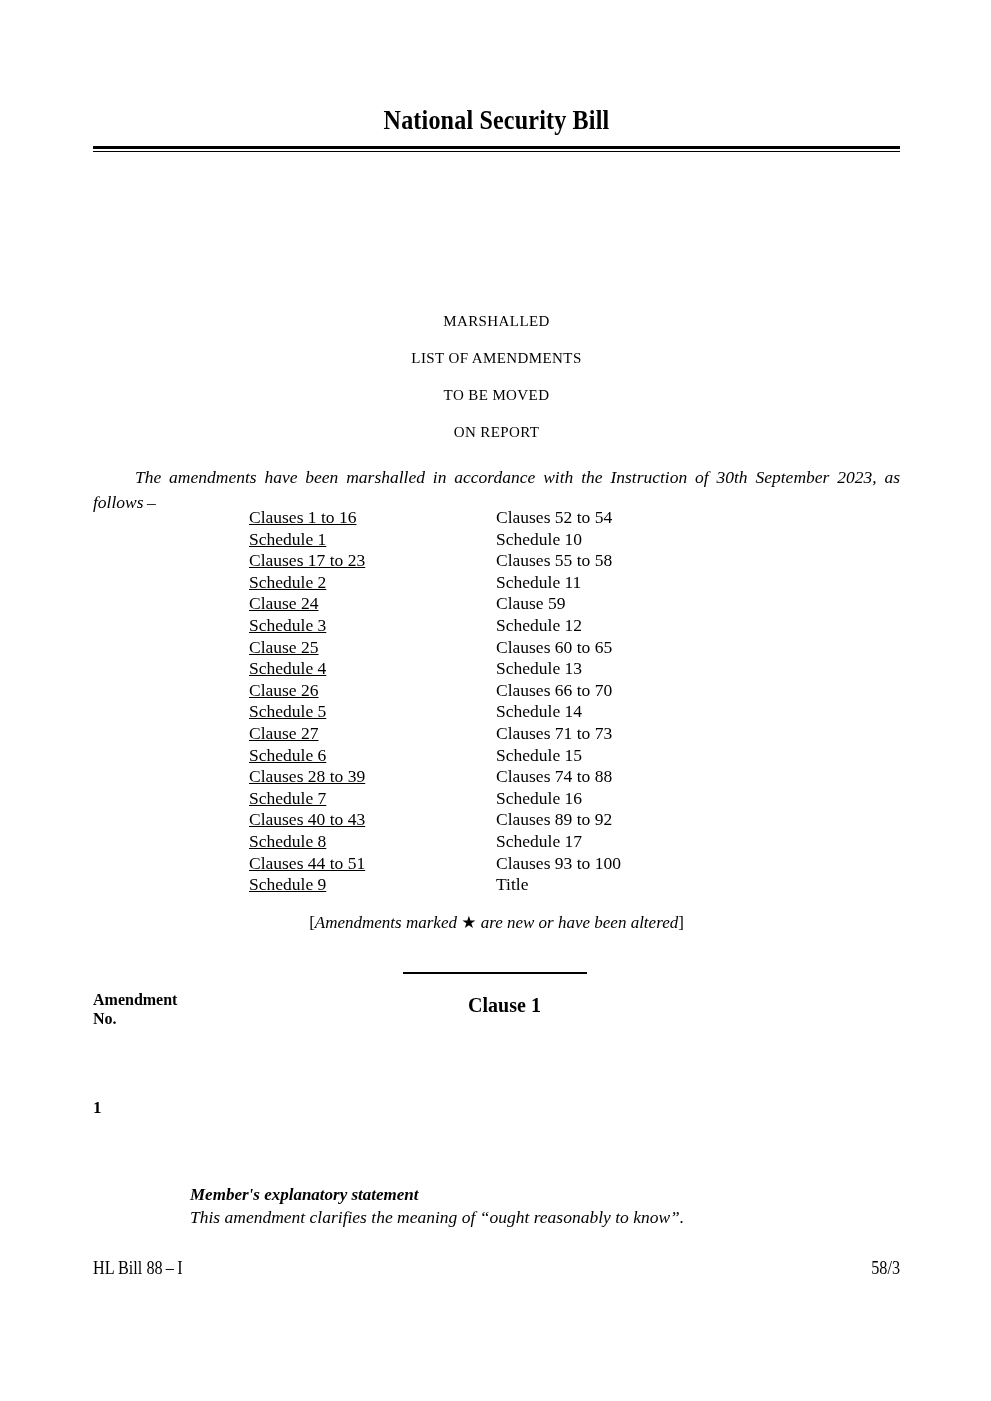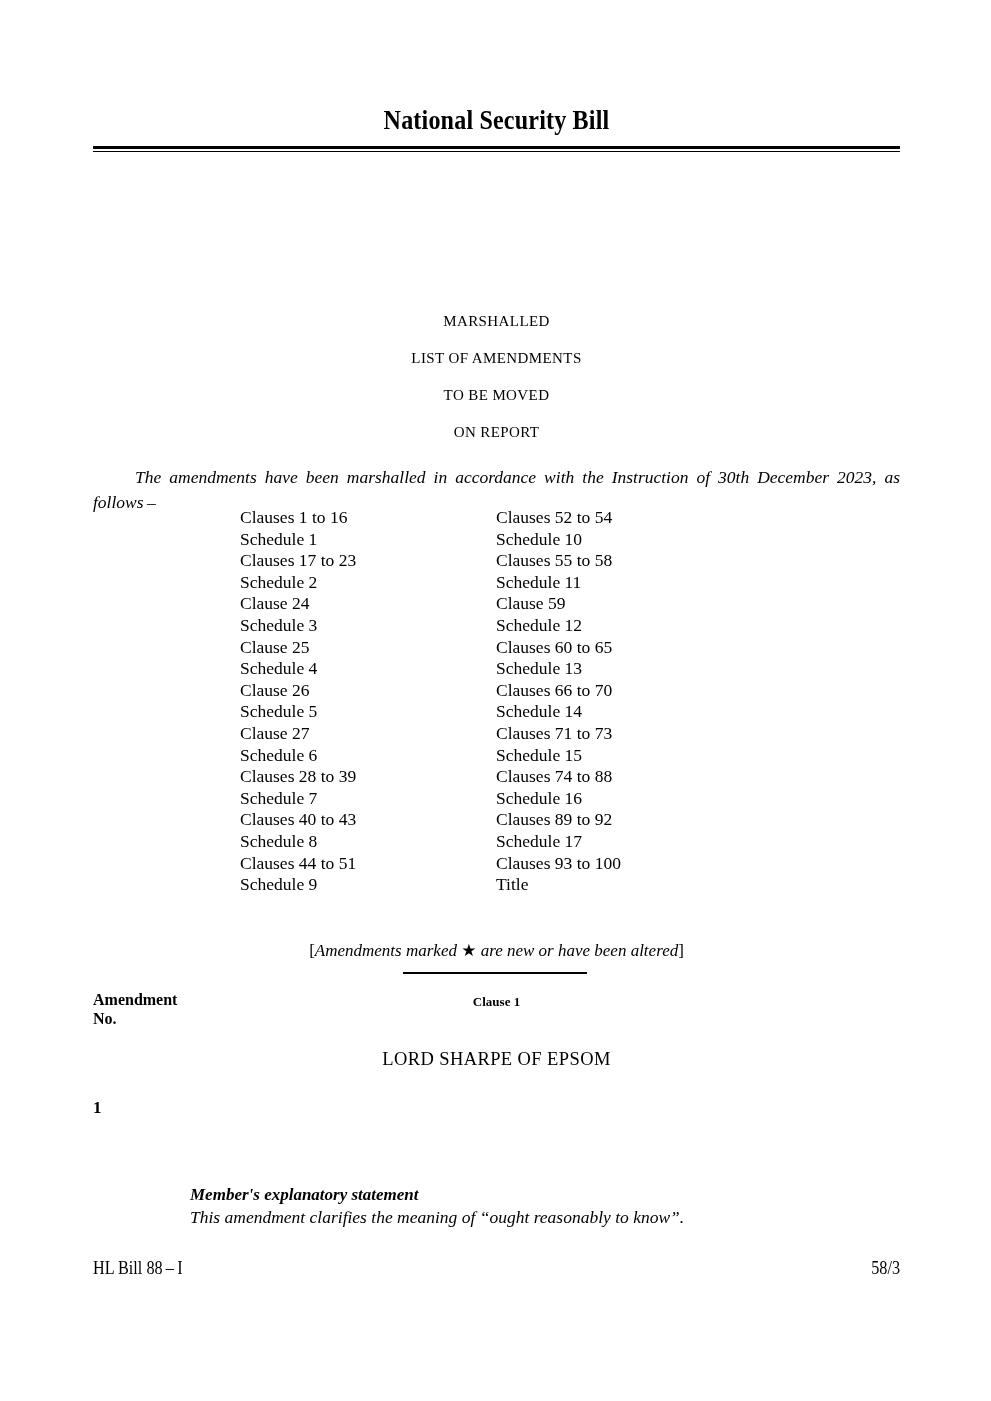--- a/index.html
+++ b/index.html
@@ -86,37 +86,36 @@
     position: absolute;
     left: 236px;
     top: 507px;
     width: 620px;
   }
   .clause-col {
     position: absolute;
     top: 0;
     width: 255px;
   }
-  .clause-col.left  { left: 4px; }
+  .clause-col.left  { left: 13px; text-decoration: underline; }
   .clause-col.right { left: 260px; }
   .clause-col .citem {
     font-size: 17.5px;
     line-height: 21.6px;
     white-space: nowrap;
   }
 
   
   .star-note {
     position: absolute;
     left: 93px;
     top: 912px;
     width: 807px;
     text-align: center;
     font-size: 17px;
-    margin-top: 28px;
   }
   .star-note .ital { font-style: italic; }
   .star-note .star { font-style: normal; }
 
   
   .divider-short {
     position: absolute;
     left: 403px;
     top: 972px;
     width: 184px;
@@ -128,26 +127,26 @@
   .amend-no {
     position: absolute;
     left: 93px;
     top: 990px;
     font-weight: bold;
     font-size: 16px;
     line-height: 19px;
   }
   .clause-heading {
     position: absolute;
-    left: 93px;
+    left: 101px;
     top: 994px;
     width: 807px;
     text-align: center;
     font-weight: bold;
-    font-size: 13px;
+    font-size: 20px;
   }
 
   
   .member-name {
     position: absolute;
     left: 93px;
     top: 1049px;
     width: 807px;
     text-align: center;
     font-size: 18.5px;
@@ -223,21 +222,21 @@
     <div class="thin"></div>
   </div>
 
   <div class="headings">
     <div class="hline">MARSHALLED</div>
     <div class="hline">LIST OF AMENDMENTS</div>
     <div class="hline">TO BE MOVED</div>
     <div class="hline">ON REPORT</div>
   </div>
 
-  <div class="instruction">The amendments have been marshalled in accordance with the Instruction of 30th December 2023, as follows –</div>
+  <div class="instruction">The amendments have been marshalled in accordance with the Instruction of 30th September 2023, as follows –</div>
 
   <div class="clause-list">
     <div class="clause-col left">
       <div class="citem">Clauses 1 to 16</div>
       <div class="citem">Schedule 1</div>
       <div class="citem">Clauses 17 to 23</div>
       <div class="citem">Schedule 2</div>
       <div class="citem">Clause 24</div>
       <div class="citem">Schedule 3</div>
       <div class="citem">Clause 25</div>
@@ -281,21 +280,20 @@
 
   <div class="divider-short"></div>
 
   <div class="amend-no">
     <div>Amendment</div>
     <div>No.</div>
   </div>
 
   <div class="clause-heading">Clause 1</div>
 
-  <div class="member-name">LORD SHARPE OF EPSOM</div>
 
   <div class="amendment">
     <div class="num">1</div>
   </div>
 
   <div class="expl">
     <div class="expl-title">Member's explanatory statement</div>
     <div class="expl-body">This amendment clarifies the meaning of “ought reasonably to know”.</div>
   </div>
 

